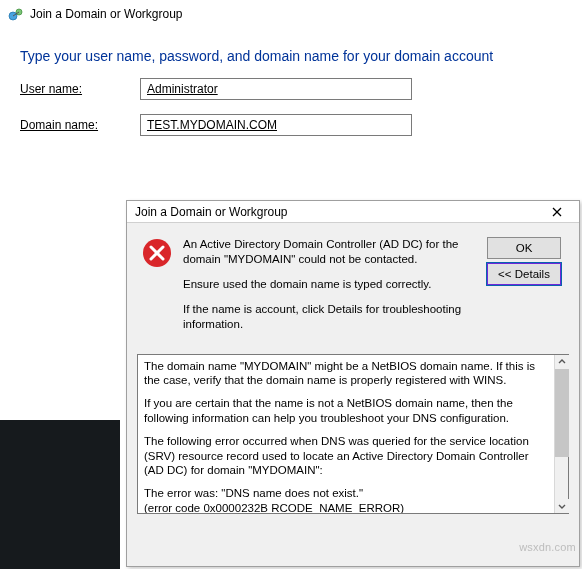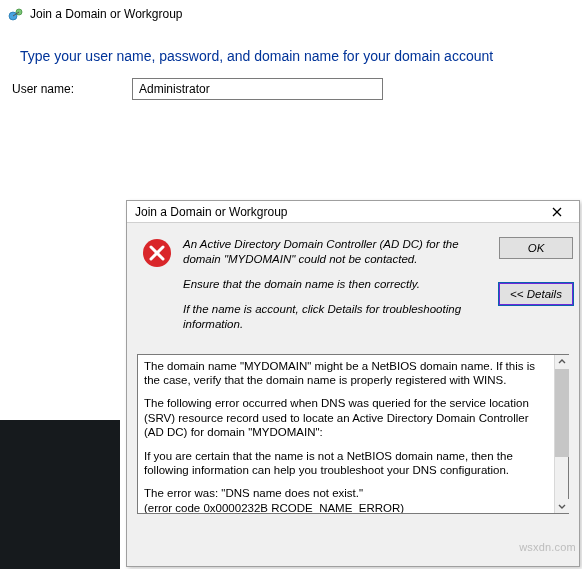--- a/index.html
+++ b/index.html
@@ -30,34 +30,35 @@
     margin-left: 6px;
     font-size: 12px;
     color: #000;
   }
   .heading {
     color: #003399;
     font-size: 14px;
     padding: 20px 32px 14px 20px;
   }
   .form {
-    padding: 0 12px;
+    padding: 0 20px;
+    text-decoration: underline;
   }
   .form-row {
     display: flex;
     align-items: center;
     margin-bottom: 14px;
   }
   .form-label {
     width: 120px;
     color: #000;
     font-size: 12px;
   }
   .form-input {
-    width: 251px;
+    width: 272px;
     height: 22px;
     border: 1px solid #7a7a7a;
     padding: 2px 6px;
     font-family: inherit;
     font-size: 12px;
   }
   .dark-band {
     position: absolute;
     left: 0;
     top: 420px;
@@ -102,41 +103,40 @@
     width: 36px;
     height: 20px;
     display: flex;
     align-items: center;
     justify-content: center;
     cursor: pointer;
   }
   .close-btn svg { display:block; }
   .dialog-top {
     display: flex;
-    padding: 14px 6px 12px 14px;
-    font-style: italic;
+    padding: 14px 18px 12px 14px;
   }
   .error-icon {
     flex: 0 0 auto;
     width: 32px; height: 32px;
     margin-right: 10px;
   }
   .msg-col {
     flex: 1 1 auto;
     font-size: 11.5px;
     color: #000;
     padding-right: 4px;
   }
   .msg-p { margin-bottom: 10px; line-height: 1.3; }
   .btn-col {
     flex: 0 0 auto;
     width: 74px;
     display: flex;
     flex-direction: column;
-    gap: 24px;
+    gap: 4px;
   }
   .win-btn {
     height: 22px;
     border: 1px solid #8b8b8b;
     background: #e1e1e1;
     font-size: 11.5px;
     display: flex;
     align-items: center;
     justify-content: center;
     cursor: pointer;
@@ -201,20 +201,24 @@
     <span class="title-text">Join a Domain or Workgroup</span>
   </div>
 
   <div class="heading">Type your user name, password, and domain name for your domain account</div>
 
   <div class="form">
     <div class="form-row">
       <div class="form-label">User name:</div>
       <input type="text" class="form-input" value="Administrator" style="">
     </div>
+    <div class="form-row">
+      <div class="form-label">Domain name:</div>
+      <input type="text" class="form-input" value="TEST.MYDOMAIN.COM" style="">
+    </div>
   </div>
 
   <div class="dark-band"></div>
 
   <div class="dialog">
     <div class="dialog-titlebar">
       <span class="dialog-title">Join a Domain or Workgroup</span>
       <span class="close-btn">
         <svg width="10" height="10" viewBox="0 0 10 10">
           <line x1="1" y1="1" x2="9" y2="9" stroke="#000" stroke-width="1.3"></line>
@@ -226,34 +230,34 @@
     <div class="dialog-top">
       <div class="error-icon">
         <svg width="32" height="32" viewBox="0 0 32 32">
           <circle cx="16" cy="16" r="14" fill="#d9262a"></circle>
           <line x1="10" y1="10" x2="22" y2="22" stroke="#fff" stroke-width="3" stroke-linecap="round"></line>
           <line x1="22" y1="10" x2="10" y2="22" stroke="#fff" stroke-width="3" stroke-linecap="round"></line>
         </svg>
       </div>
       <div class="msg-col">
         <div class="msg-p">An Active Directory Domain Controller (AD DC) for the domain "MYDOMAIN" could not be contacted.</div>
-        <div class="msg-p">Ensure that the domain name is then correctly.</div>
+        <div class="msg-p">Ensure used the domain name is typed correctly.</div>
         <div class="msg-p">If the name is account, click Details for troubleshooting information.</div>
       </div>
       <div class="btn-col">
         <div class="win-btn">OK</div>
         <div class="win-btn focused">&lt;&lt; Details</div>
       </div>
     </div>
 
     <div class="details-area">
       <div class="details-content">
         <p>The domain name "MYDOMAIN" might be a NetBIOS domain name.  If this is the case, verify that the domain name is properly registered with WINS.</p>
+        <p>If you are certain that the name is not a NetBIOS domain name, then the following information can help you troubleshoot your DNS configuration.</p>
         <p>The following error occurred when DNS was queried for the service location (SRV) resource record used to locate an Active Directory Domain Controller (AD DC) for domain "MYDOMAIN":</p>
-        <p>If you are certain that the name is not a NetBIOS domain name, then the following information can help you troubleshoot your DNS configuration.</p>
         <p style="margin-bottom:0">The error was: "DNS name does not exist."</p>
         <p style="margin-bottom:7px">(error code 0x0000232B RCODE_NAME_ERROR)</p>
       </div>
       <div class="details-scroll">
         <div class="scroll-btn up">
           <svg width="8" height="8" viewBox="0 0 8 8">
               <path d="M1 5 L4 2 L7 5" fill="none" stroke="#555" stroke-width="1.4"></path>
             </svg>
         </div>
         <div class="scroll-thumb"></div>

